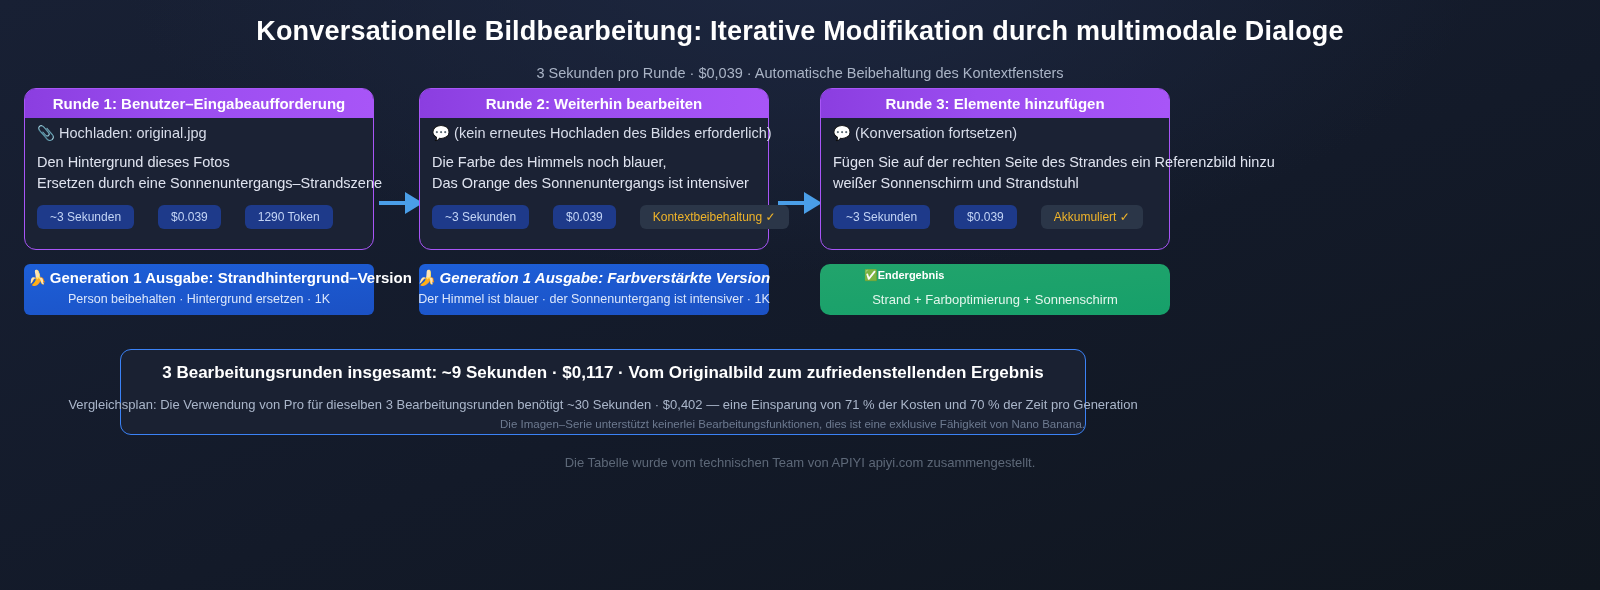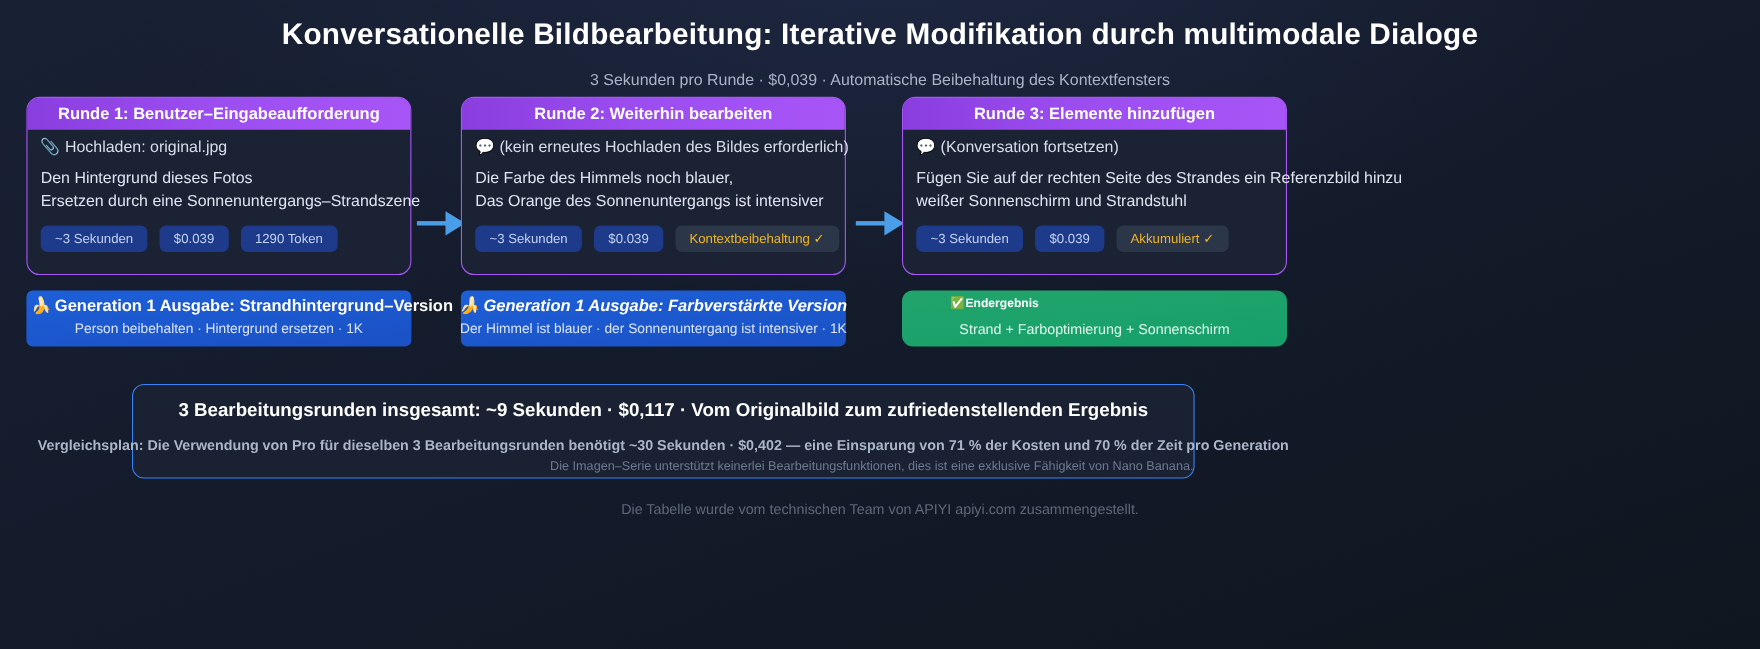--- a/index.html
+++ b/index.html
@@ -90,21 +90,21 @@
     color: #dfe3ef;
     white-space: nowrap;
     line-height: 21px;
   }
 
   .badges {
     position: absolute;
     left: 12px;
     top: 116px;
     display: flex;
-    gap: 11px;
+    gap: 24px;
   }
   .badge {
     font-size: 12px;
     padding: 5px 13px;
     border-radius: 6px;
     background: #1e3a8a;
     color: #c3d4f5;
     white-space: nowrap;
   }
   .badge.dark {
@@ -224,21 +224,20 @@
   }
   .sum-compare {
     position: absolute;
     left: -96px;
     right: -96px;
     top: 47px;
     text-align: center;
     font-size: 13px;
     color: #aab6ca;
     white-space: nowrap;
-    font-weight: bold;
   }
   .sum-note {
     position: absolute;
     left: 0; right: 0;
     top: 68px;
     text-align: right;
     font-size: 11.5px;
     color: #6d7a90;
     white-space: nowrap;
   }

